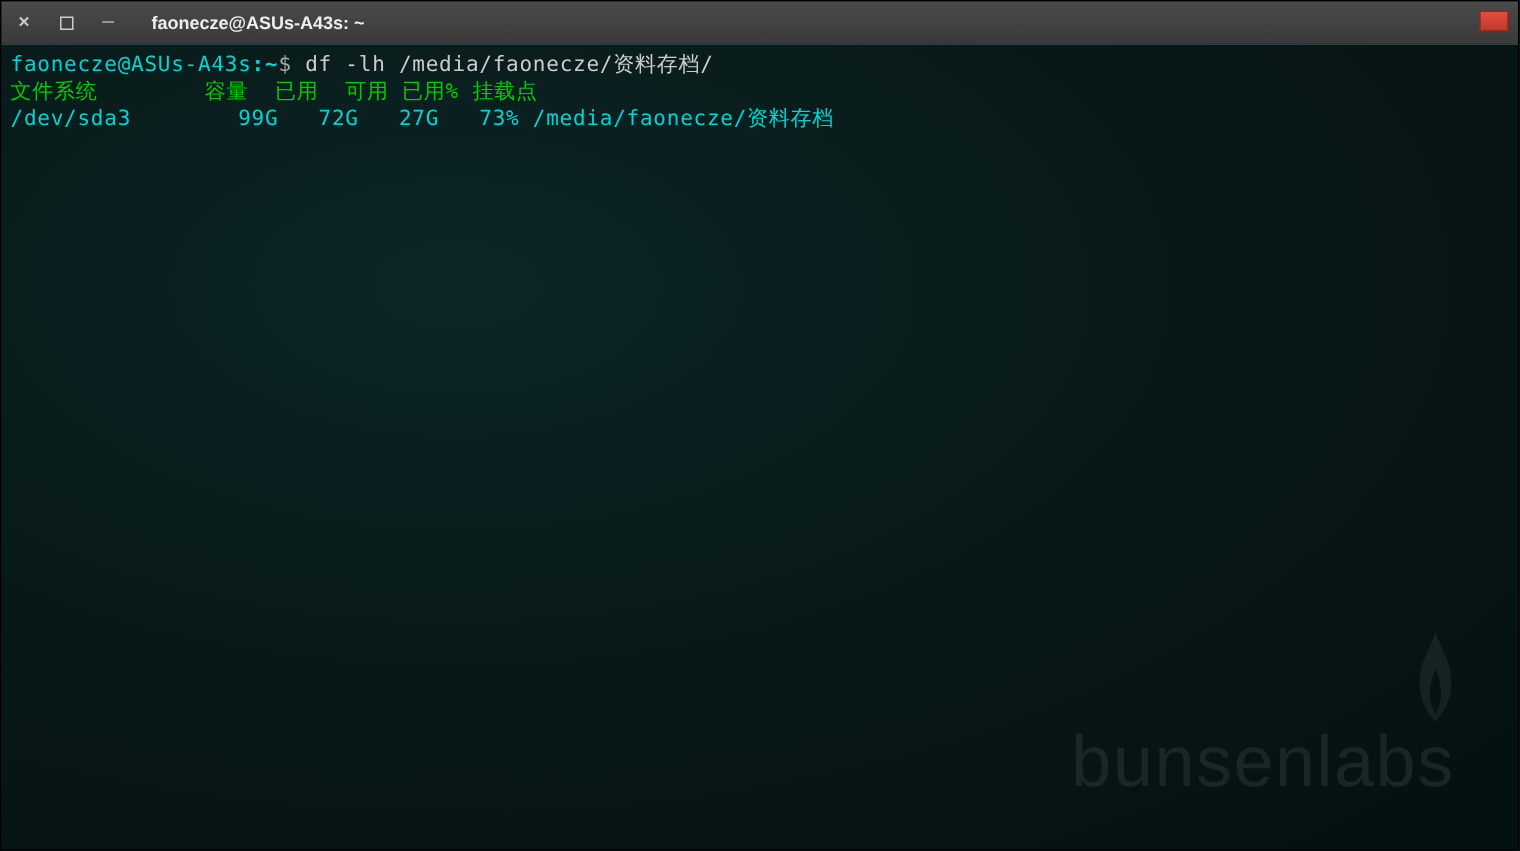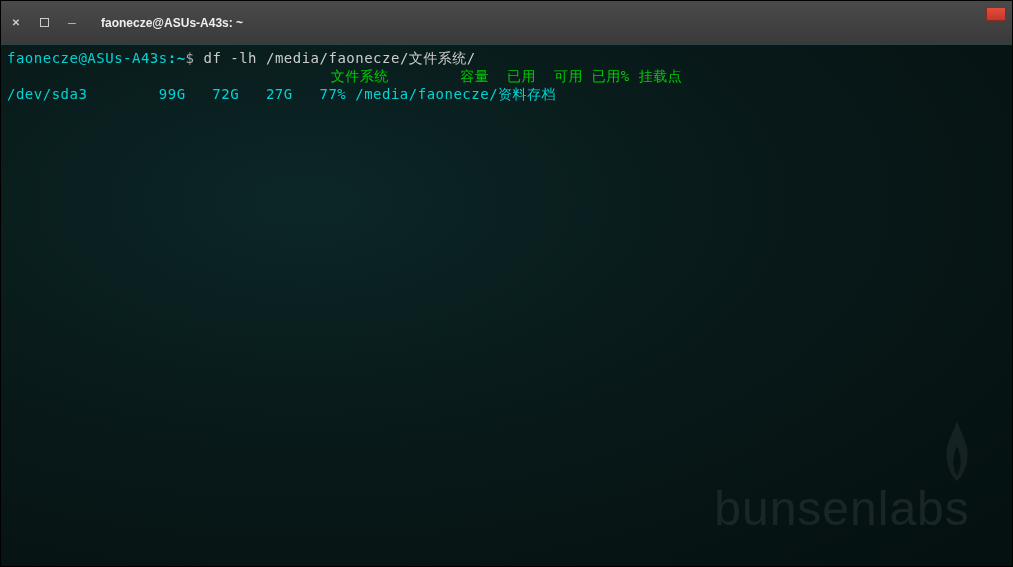--- a/index.html
+++ b/index.html
@@ -17,21 +17,21 @@
       position: relative;
     }
     .window {
       width: 100%;
       height: 100%;
       display: flex;
       flex-direction: column;
       border: 1px solid #000;
     }
     .titlebar {
-      height: 43px;
+      height: 28px;
       background: linear-gradient(to bottom, #4a4a4a, #3a3a3a);
       display: flex;
       align-items: center;
       padding: 0 8px;
       color: #ddd;
       font-family: "Arial", sans-serif;
       font-size: 12px;
       font-weight: bold;
       gap: 14px;
       position: relative;
@@ -79,21 +79,21 @@
       white-space: pre;
       line-height: 1.3;
       letter-spacing: 0.5px;
     }
     .prompt-user { color: #00d4d4; font-weight: normal; }
     .prompt-colon { color: #00d4d4; font-weight: bold; }
     .prompt-path { color: #00d4d4; font-weight: bold; }
     .prompt-dollar { color: #aaa; }
     .cmd-text { color: #ccc; }
     .output-cyan { color: #00d4d4; }
-    .output-green { color: #00cc00; text-align: center; }
+    .output-green { color: #00cc00; }
     .cursor {
       display: inline-block;
       width: 9px;
       height: 3px;
       background: #ccc;
       vertical-align: bottom;
       margin-bottom: 2px;
       margin-left: 2px;
     }
     .watermark {
@@ -131,23 +131,23 @@
       <span class="tb-btn">
           <span class="tb-max"></span>
         </span>
       <span class="tb-btn tb-min"></span>
     </div>
     <span class="titlebar-title">faonecze@ASUs-A43s: ~</span>
     <div class="close-red"></div>
   </div>
 
   <div class="terminal-area">
-    <div class="term-line"><span class="prompt-user">faonecze@ASUs-A43s</span><span class="prompt-colon">:</span><span class="prompt-path">~</span><span class="prompt-dollar">$ </span><span class="cmd-text">df -lh /media/faonecze/文件系统/</span></div>
+    <div class="term-line"><span class="prompt-user">faonecze@ASUs-A43s</span><span class="prompt-colon">:</span><span class="prompt-path">~</span><span class="prompt-dollar">$ </span><span class="cmd-text">df -lh /media/faonecze/资料存档/</span></div>
     <div class="term-line output-green">文件系统        容量  已用  可用 已用% 挂载点</div>
-    <div class="term-line output-cyan">/dev/sda3        99G   72G   27G   77% /media/faonecze/资料存档</div>
+    <div class="term-line output-cyan">/dev/sda3        99G   72G   27G   73% /media/faonecze/资料存档</div>
 
     <div class="watermark">
       <div class="flame">
         <svg viewBox="0 0 50 70">
           <path d="M25 5 C20 20, 12 30, 15 45 C17 58, 25 65, 25 65 C25 65, 33 58, 35 45 C38 30, 30 20, 25 5 Z M25 30 C22 38, 20 45, 22 52 C23 57, 25 60, 25 60 C25 60, 27 57, 28 52 C30 45, 28 38, 25 30 Z" fill="#888" fill-rule="evenodd"></path>
         </svg>
       </div>
       <div class="watermark-text">bunsenlabs</div>
     </div>
   </div>

